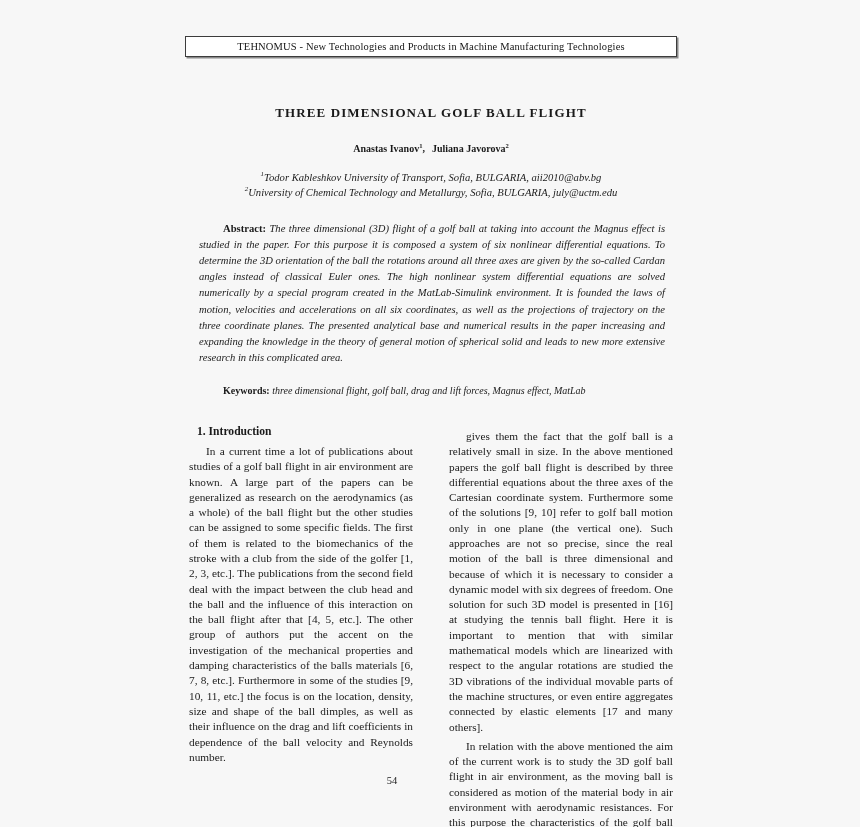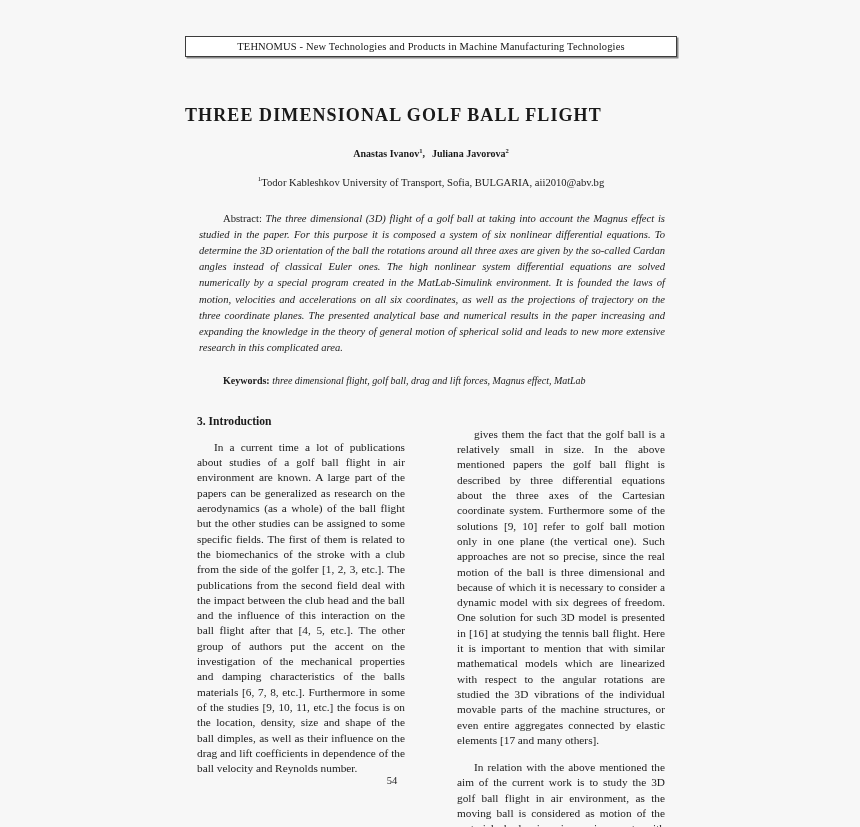--- a/index.html
+++ b/index.html
@@ -42,21 +42,22 @@
   .running-header-text {
     font-size: 10.5px;
     letter-spacing: 0.15px;
     white-space: nowrap;
     color: #141414;
   }
 
   
   .title {
     margin-top: 48px;
-    font-size: 18px;
+    text-align: center;
+    font-size: 13px;
     font-weight: bold;
     letter-spacing: 1.1px;
   }
   .authors {
     margin-top: 22px;
     text-align: center;
     font-size: 10px;
     font-weight: bold;
   }
   .authors .sep {
@@ -64,40 +65,41 @@
     width: 7px;
   }
   sup {
     font-size: 0.66em;
     vertical-align: super;
     line-height: 0;
   }
   .affiliations {
     margin-top: 16px;
     text-align: center;
+    font-style: italic;
     font-size: 10.6px;
     line-height: 1.42;
   }
   .affiliation-line {
     white-space: nowrap;
   }
 
   
   .abstract {
     margin-top: 21px;
     margin-left: 14px;
     margin-right: 12px;
     text-align: justify;
     font-style: italic;
     font-size: 10.6px;
     line-height: 1.52;
     text-indent: 24px;
   }
   .abstract .lead {
-    font-weight: normal;
+    font-weight: bold;
     font-style: normal;
     margin-top: 31px;
   }
   .keywords {
     margin-top: 17px;
     margin-left: 14px;
     margin-right: 12px;
     text-align: left;
     text-indent: 24px;
     font-style: italic;
@@ -122,21 +124,21 @@
     font-size: 11.6px;
     font-weight: bold;
     margin-left: 12px;
     margin-bottom: 6px;
   }
   .para {
     text-align: justify;
     font-size: 11.3px;
     line-height: 1.355;
     text-indent: 17px;
-    margin: 12px;
+    margin: 4px;
     hyphens: none;
   }
   .para + .para {
     margin-top: 0;
   }
 
   
   .page-number {
     position: absolute;
     left: 0;
@@ -158,36 +160,37 @@
     </div>
 
     <div class="title">THREE DIMENSIONAL GOLF BALL FLIGHT</div>
 
     <div class="authors">
       <span>Anastas Ivanov</span><sup>1</sup>,<span class="sep"></span><span>Juliana Javorova</span><sup>2</sup>
     </div>
 
     <div class="affiliations">
       <div class="affiliation-line"><sup>1</sup><span>Todor Kableshkov University of Transport, Sofia, BULGARIA, aii2010@abv.bg</span></div>
+      <div class="affiliation-line"><sup>2</sup><span>University of Chemical Technology and Metallurgy, Sofia, BULGARIA, july@uctm.edu</span></div>
     </div>
 
     <div class="abstract">
       <span class="lead">Abstract:</span>
       <span>The three dimensional (3D) flight of a golf ball at taking into account the Magnus effect is studied in the paper. For this purpose it is composed a system of six nonlinear differential equations. To determine the 3D orientation of the ball the rotations around all three axes are given by the so-called Cardan angles instead of classical Euler ones. The high nonlinear system differential equations are solved numerically by a special program created in the MatLab-Simulink environment. It is founded the laws of motion, velocities and accelerations on all six coordinates, as well as the projections of trajectory on the three coordinate planes. The presented analytical base and numerical results in the paper increasing and expanding the knowledge in the theory of general motion of spherical solid and leads to new more extensive research in this complicated area.</span>
     </div>
 
     <div class="keywords">
       <span class="lead">Keywords:</span>
       <span>three dimensional flight, golf ball, drag and lift forces, Magnus effect, MatLab</span>
     </div>
 
     <div class="columns">
 
       <div class="column">
-        <div class="section-heading">3.  Introduction</div>
+        <div class="section-heading">1.  Introduction</div>
         <p class="para">In a current time a lot of publications about studies of a golf ball flight in air environment are known. A large part of the papers can be generalized as research on the aerodynamics (as a whole) of the ball flight but the other studies can be assigned to some specific fields. The first of them is related to the biomechanics of the stroke with a club from the side of the golfer [1, 2, 3, etc.]. The publications from the second field deal with the impact between the club head and the ball and the influence of this interaction on the ball flight after that [4, 5, etc.]. The other group of authors put the accent on the investigation of the mechanical properties and damping characteristics of the balls materials [6, 7, 8, etc.]. Furthermore in some of the studies [9, 10, 11, etc.] the focus is on the location, density, size and shape of the ball dimples, as well as their influence on the drag and lift coefficients in dependence of the ball velocity and Reynolds number.</p>
       </div>
 
       <div class="column">
         <p class="para">gives them the fact that the golf ball is a relatively small in size. In the above mentioned papers the golf ball flight is described by three differential equations about the three axes of the Cartesian coordinate system. Furthermore some of the solutions [9, 10] refer to golf ball motion only in one plane (the vertical one). Such approaches are not so precise, since the real motion of the ball is three dimensional and because of which it is necessary to consider a dynamic model with six degrees of freedom. One solution for such 3D model is presented in [16] at studying the tennis ball flight. Here it is important to mention that with similar mathematical models which are linearized with respect to the angular rotations are studied the 3D vibrations of the individual movable parts of the machine structures, or even entire aggregates connected by elastic elements [17 and many others].</p>
         <p class="para">In relation with the above mentioned the aim of the current work is to study the 3D golf ball flight in air environment, as the moving ball is considered as motion of the material body in air environment with aerodynamic resistances. For this purpose the characteristics of the golf ball are identified, the mathematical</p>
       </div>
 
     </div>
 

